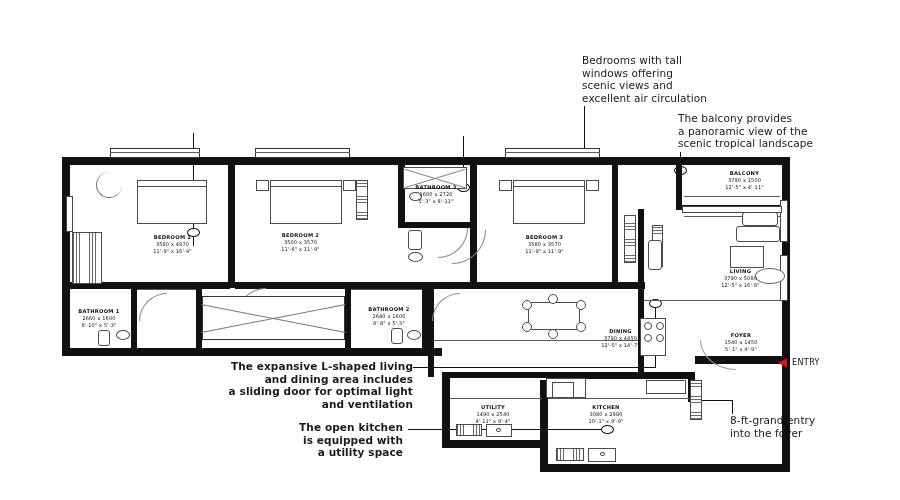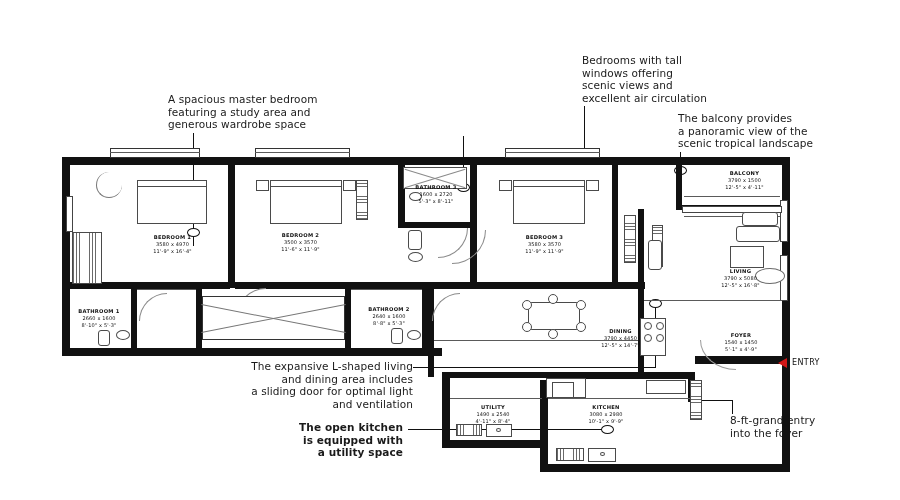--- a/index.html
+++ b/index.html
@@ -69,43 +69,40 @@
   .sofa{position:absolute;box-sizing:border-box;border:1px solid #4a4a4a;
         background:#fff;border-radius:3px;}
   .rug{position:absolute;box-sizing:border-box;border:1px solid #6a6a6a;
        border-radius:50%;background:#fff;}
 </style>
 </head>
 <body>
 
 <div id="stage">
 
-  <div class="callout left" style="left:168px;top:93px;width:215px;">A spacious master bedroom
-featuring a study area and
-generous wardrobe space</div>
   <div class="leader v" style="left:193px;top:133px;height:113px;"></div>
   <div class="dot" style="left:187px;top:228px;"></div>
 
   <div class="leader v" style="left:463px;top:136px;height:52px;"></div>
   <div class="dot" style="left:457px;top:183px;"></div>
 
   <div class="callout left" style="left:582px;top:54px;width:180px;">Bedrooms with tall
 windows offering
 scenic views and
 excellent air circulation</div>
   <div class="leader v" style="left:584px;top:106px;height:48px;"></div>
   <div class="dot" style="left:578px;top:150px;"></div>
 
   <div class="callout left" style="left:678px;top:112px;width:185px;">The balcony provides
 a panoramic view of the
 scenic tropical landscape</div>
   <div class="leader v" style="left:680px;top:152px;height:18px;"></div>
   <div class="dot" style="left:674px;top:166px;"></div>
 
-  <div class="callout right" style="left:188px;top:360px;width:225px;">The expansive L-shaped living
+  <div class="callout right" style="left:188px;top:360px;width:225px;font-weight:bold;">The expansive L-shaped living
 and dining area includes
 a sliding door for optimal light
 and ventilation</div>
   <div class="leader h" style="left:413px;top:367px;width:242px;"></div>
   <div class="leader v" style="left:655px;top:307px;height:61px;"></div>
   <div class="dot" style="left:649px;top:299px;"></div>
 
   <div class="callout right" style="left:278px;top:421px;width:125px;font-weight:bold;">The open kitchen
 is equipped with
 a utility space</div>

